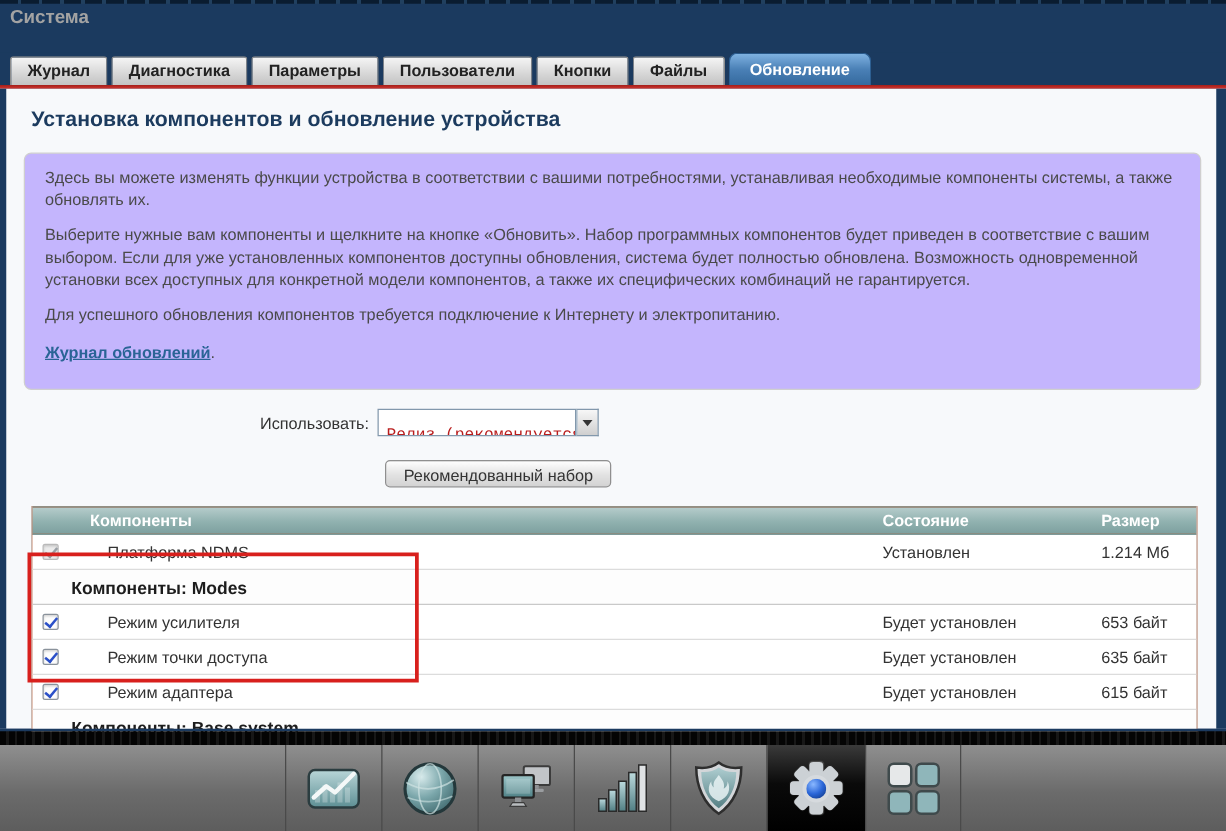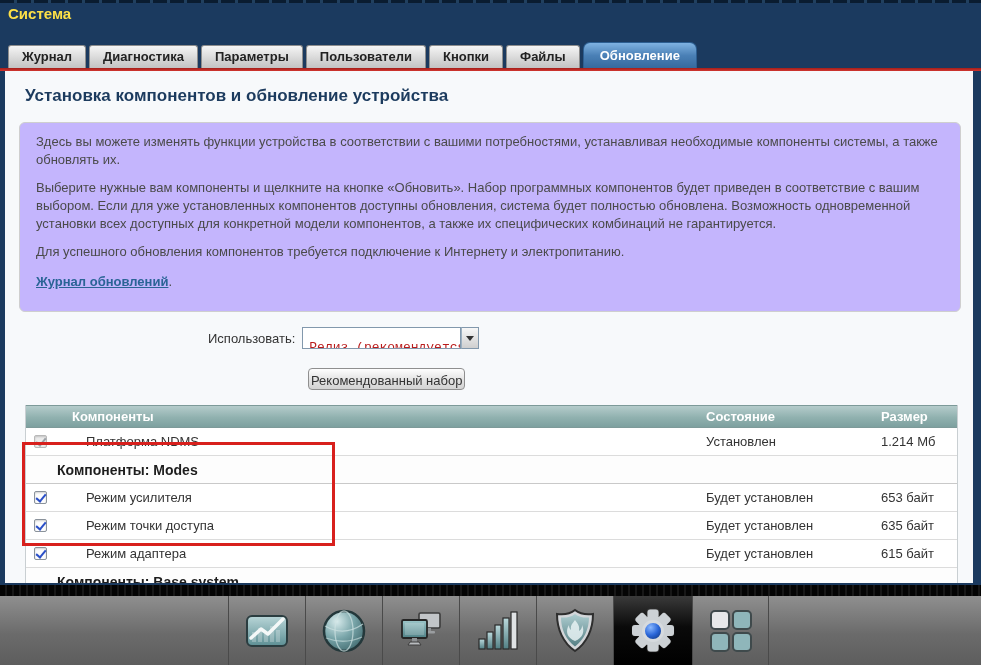--- a/index.html
+++ b/index.html
@@ -6,21 +6,21 @@
   html,body { width:981px; height:665px; }
   body {
     font-family:"Liberation Sans", sans-serif;
     position:relative; overflow:hidden;
     background:#1b3a5f;
   }
   
   .topbar { position:absolute; left:0; top:0; width:981px; height:42px; background:#1b3a5f; }
   .top-edge { position:absolute; left:0; top:0; width:981px; height:3px;
     background:repeating-linear-gradient(90deg,#0a1c30 0 14px,#21405f 14px 17px); }
-  .app-title { position:absolute; left:8px; top:5px; color:#fde047; font-size:15px; font-weight:bold; }
+  .app-title { position:absolute; left:8px; top:5px; color:#a3a3a3; font-size:15px; font-weight:bold; }
   
   .tabbar { position:absolute; left:0; top:42px; width:981px; height:26px; background:#1b3a5f;
     display:flex; align-items:flex-end; padding-left:8px; }
   .tab { height:23px; padding:3px 13px 0; margin-right:3px; font-size:13px; font-weight:bold;
     color:#222; background:linear-gradient(#f5f5f5,#d6d6d6 60%,#c3c3c3);
     border:1px solid #8d8d8d; border-bottom:none; border-radius:3px 3px 0 0; cursor:default; white-space:nowrap; }
   .tab.active { height:26px; padding:5px 16px 12px; color:#fff;
     background:linear-gradient(#7fb2e1,#4a80b6 50%,#356a9e);
     border:1px solid #2d5f92; border-bottom:none; border-radius:7px 7px 0 0; }
   .redline { position:absolute; left:0; top:68px; width:981px; height:3px;
@@ -37,21 +37,21 @@
   .form-row1 { margin:15px 0 0 203px; display:flex; align-items:center; font-size:13px; color:#333; }
   .use-label { margin-right:7px; }
   .fake-select { display:inline-flex; height:22px; }
   .select-text { width:159px; padding:12px 6px 0; border:1px solid #8298ac; background:#fff;
     font-size:13px; color:#b91c1c; white-space:nowrap; overflow:hidden;font-family:Liberation Mono, monospace; }
   .select-arrow { width:18px; border:1px solid #8298ac; border-left:1px solid #9db1c2;
     background:linear-gradient(#f7f7f7,#cfcfcf); display:flex; align-items:center; justify-content:center; cursor:pointer; }
   .select-arrow span { width:0; height:0; border-left:4px solid transparent; border-right:4px solid transparent;
     border-top:5px solid #333; }
   .form-row2 { margin:19px 0 0 303px; }
-  .btn { height:22px; padding:2px 2px 0; font-size:13px; color:#333;
+  .btn { height:22px; padding:2px 14px 0; font-size:13px; color:#333;
     background:linear-gradient(#fefefe,#e2e2e2 55%,#d3d3d3);
     border:1px solid #8f8f8f; border-radius:4px; cursor:pointer; font-family:"Liberation Sans",sans-serif; }
   
   .comp-table { margin:15px 0 0 20px; width:933px; border:1px solid #c9cfd2; border-top:none; background:#c2410c; }
   .t-head { display:grid; grid-template-columns:46px 634px 175px 76px; height:23px; align-items:center;
     background:linear-gradient(#b5cccb,#90b1af 55%,#7da09f); border:1px solid #7d9a99; border-left:none; border-right:none;
     color:#fff; font-size:13px; font-weight:bold; }
   .t-row { display:grid; grid-template-columns:46px 634px 175px 76px; height:28px; align-items:center;
     background:#fff; border-bottom:1px solid #dcdcdc; font-size:13px; color:#333; }
   .t-row .name { padding-left:14px; }

